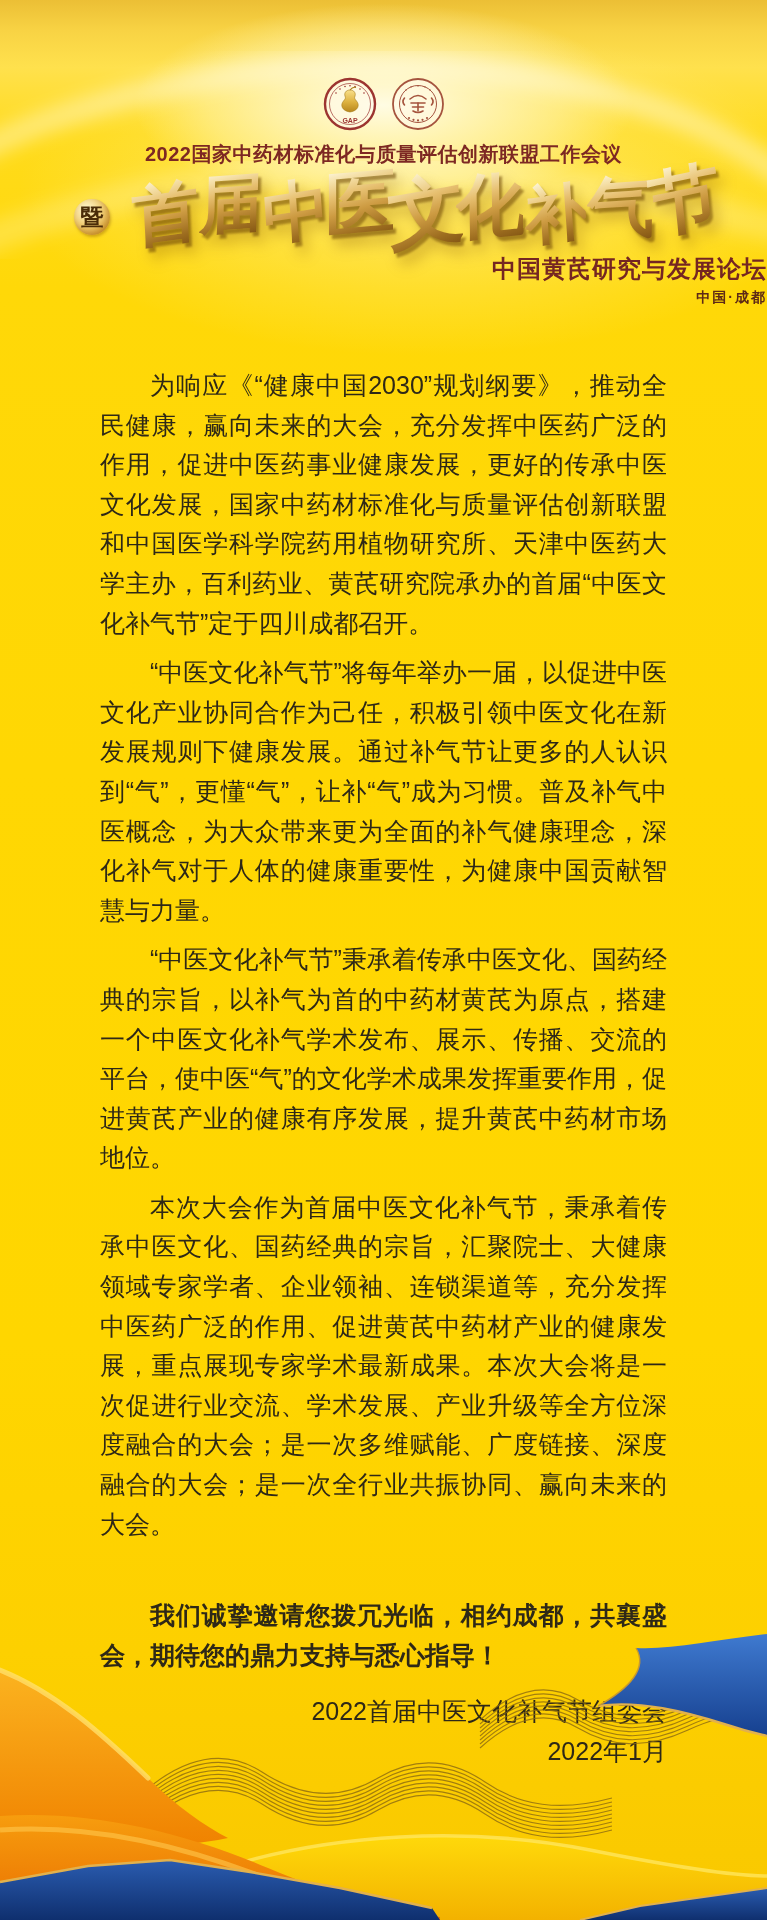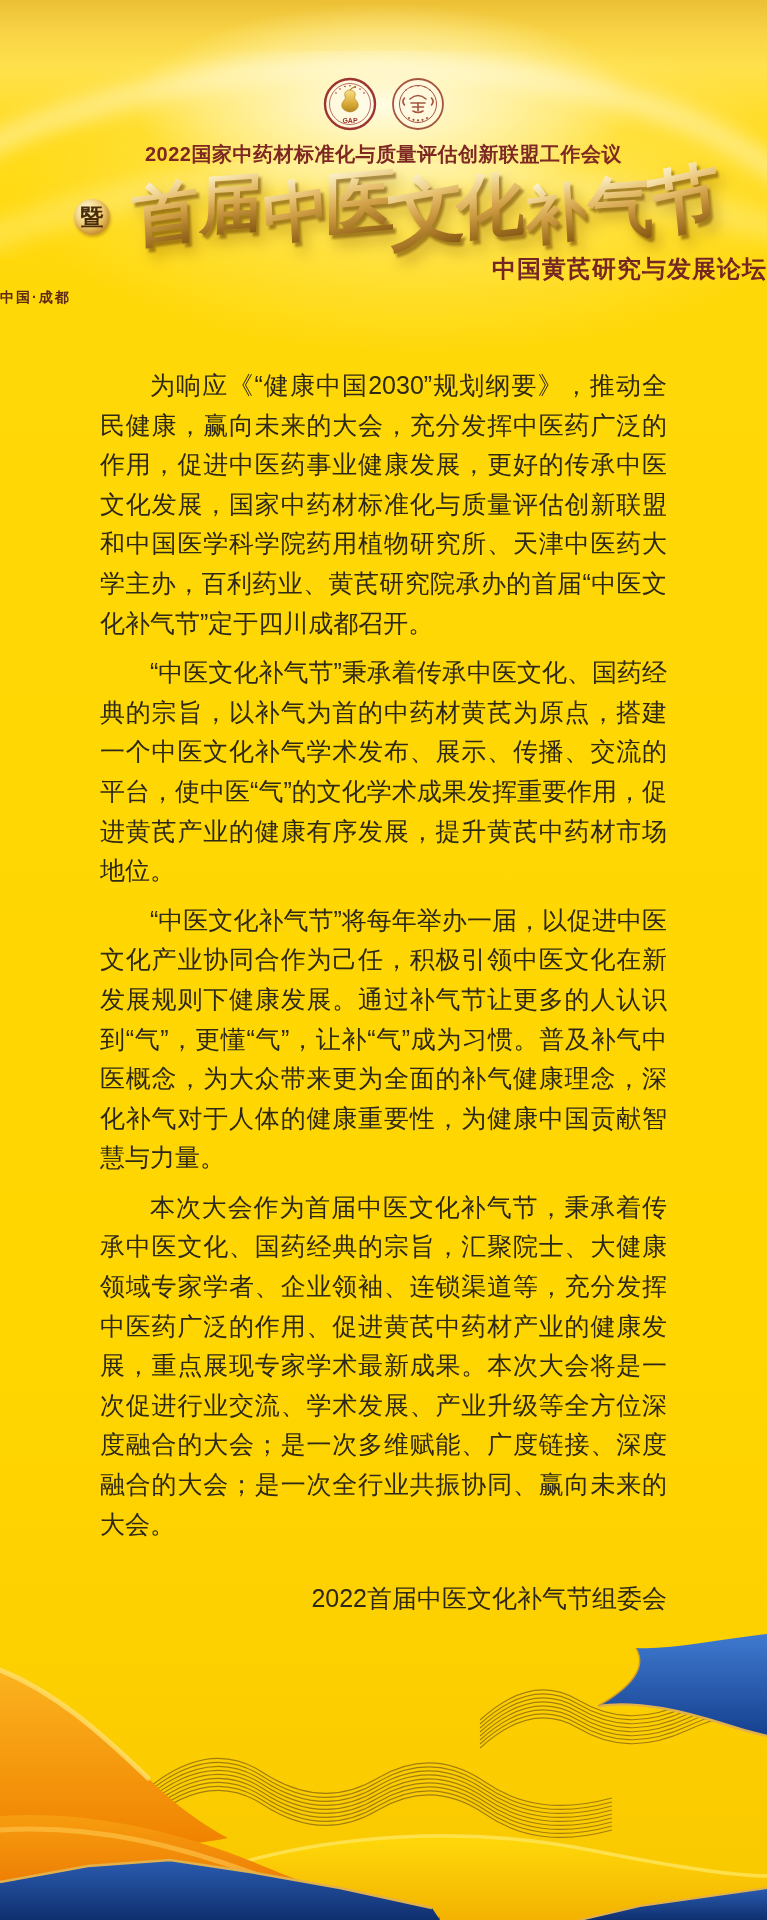--- a/index.html
+++ b/index.html
@@ -43,32 +43,32 @@
   .ch4{transform:skewX(-6deg) rotate(-10deg) translateY(3px) scale(1.12)}
   .ch5{transform:skewX(-5deg) rotate(-6deg) translateY(-3px) scale(1.03)}
   .ch6{transform:skewX(-5deg) rotate(-9deg) translateY(5px) scale(.94)}
   .ch7{transform:skewX(-5deg) rotate(-4deg) translateY(-1px)}
   .ch8{transform:skewX(-6deg) rotate(-12deg) translateY(-9px) scale(1.06)}
   .forum-title{
     position:absolute;top:253px;left:0;width:100%;text-align:right;
     font-size:24px;font-weight:bold;letter-spacing:1px;color:#752622;
   }
   .location{
-    position:absolute;top:289px;left:0;width:100%;text-align:left;
+    position:absolute;top:289px;left:0;width:100%;text-align:right;
     font-size:14px;font-weight:bold;letter-spacing:2px;color:#5e2a16;
   }
   
   .body-text{
     position:absolute;top:366px;left:100px;width:567px;
     font-size:25px;line-height:39.6px;color:#2e2817;
     text-align:justify;word-break:break-all;
   }
   .body-text p{margin:0 0 10px 0;text-indent:2em;}
   .body-text p.invite{margin-top:52px;font-weight:bold;}
-  .signature{margin-top:34px;text-align:right;line-height:40px;}
+  .signature{margin-top:16px;text-align:right;line-height:40px;}
   .signature div{margin:0;}
   
   .top-swirl{position:absolute;top:0;left:0;pointer-events:none;}
   .bottom-art{position:absolute;bottom:0;left:0;pointer-events:none;}
 </style>
 </head>
 <body>
 
 <div class="poster">
 
@@ -134,25 +134,27 @@
   </div>
 
   <div class="conf-title">2022国家中药材标准化与质量评估创新联盟工作会议</div>
   <div class="ji-badge">暨</div>
   <h1 class="calligraphy"><span class="ch ch0">首</span><span class="ch ch1">届</span><span class="ch ch2">中</span><span class="ch ch3">医</span><span class="ch ch4">文</span><span class="ch ch5">化</span><span class="ch ch6">补</span><span class="ch ch7">气</span><span class="ch ch8">节</span></h1>
   <div class="forum-title">中国黄芪研究与发展论坛</div>
   <div class="location">中国·成都</div>
 
   <main class="body-text">
     <p>为响应《“健康中国2030”规划纲要》，推动全民健康，赢向未来的大会，充分发挥中医药广泛的作用，促进中医药事业健康发展，更好的传承中医文化发展，国家中药材标准化与质量评估创新联盟和中国医学科学院药用植物研究所、天津中医药大学主办，百利药业、黄芪研究院承办的首届“中医文化补气节”定于四川成都召开。</p>
+    <p>“中医文化补气节”将每年举办一届，以促进中医文化产业协同合作为己任，积极引领中医文化在新发展规则下健康发展。通过补气节让更多的人认识到“气”，更懂“气”，让补“气”成为习惯。普及补气中医概念，为大众带来更为全面的补气健康理念，深化补气对于人体的健康重要性，为健康中国贡献智慧与力量。</p>
     <p>“中医文化补气节”秉承着传承中医文化、国药经典的宗旨，以补气为首的中药材黄芪为原点，搭建一个中医文化补气学术发布、展示、传播、交流的平台，使中医“气”的文化学术成果发挥重要作用，促进黄芪产业的健康有序发展，提升黄芪中药材市场地位。</p>
-    <p>“中医文化补气节”将每年举办一届，以促进中医文化产业协同合作为己任，积极引领中医文化在新发展规则下健康发展。通过补气节让更多的人认识到“气”，更懂“气”，让补“气”成为习惯。普及补气中医概念，为大众带来更为全面的补气健康理念，深化补气对于人体的健康重要性，为健康中国贡献智慧与力量。</p>
     <p>本次大会作为首届中医文化补气节，秉承着传承中医文化、国药经典的宗旨，汇聚院士、大健康领域专家学者、企业领袖、连锁渠道等，充分发挥中医药广泛的作用、促进黄芪中药材产业的健康发展，重点展现专家学术最新成果。本次大会将是一次促进行业交流、学术发展、产业升级等全方位深度融合的大会；是一次多维赋能、广度链接、深度融合的大会；是一次全行业共振协同、赢向未来的大会。</p>
+    <p class="invite">我们诚挚邀请您拨冗光临，相约成都，共襄盛会，期待您的鼎力支持与悉心指导！</p>
     <div class="signature">
       <div>2022首届中医文化补气节组委会</div>
+      <div>2022年1月</div>
     </div>
   </main>
 
   <svg class="bottom-art" width="767" height="300" viewBox="0 0 767 300">
     <defs>
       <linearGradient id="blueG" x1="0" y1="0" x2="0" y2="1">
         <stop offset="0" stop-color="#3f7ad0"></stop>
           <stop offset="1" stop-color="#16408f"></stop>
       </linearGradient>
       <linearGradient id="blueG2" x1="0" y1="0" x2="0" y2="1">

